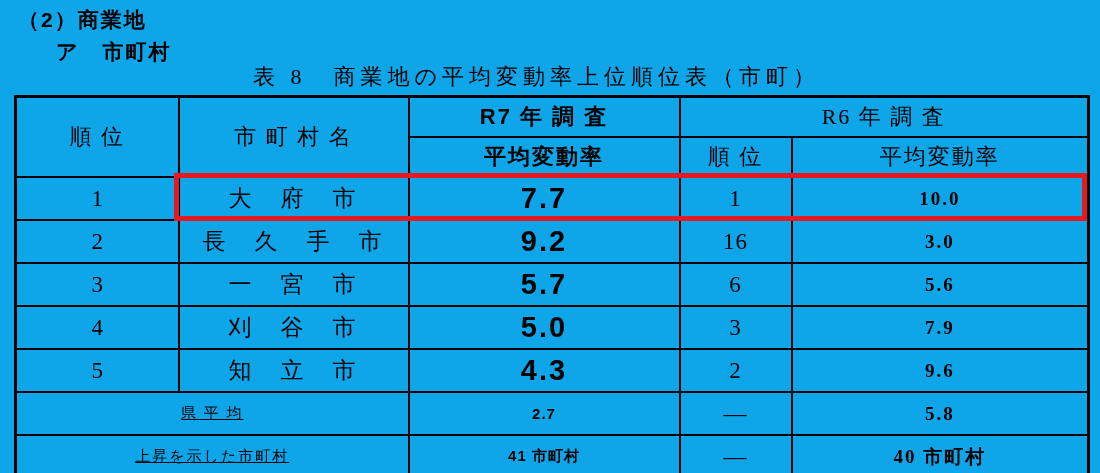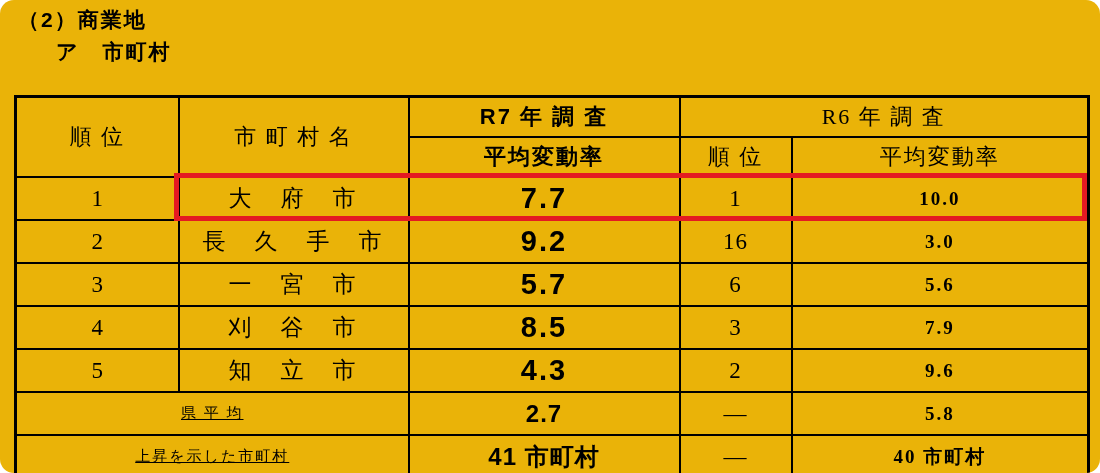--- a/index.html
+++ b/index.html
@@ -1,23 +1,22 @@
 <!DOCTYPE html>
 <html><head>
 <meta charset="utf-8">
 <style>
   html, body { margin: 0; padding: 0; background: #ffffff; }
   .page {
     position: relative;
     width: 1100px;
     height: 473px;
-    background: #eab308;
+    background: #0ea5e9;
     color: #000000;
     overflow: hidden;
-    border-radius: 14px;
   }
   .heading-1 {
     position: absolute; left: 18px; top: 6px;
     font-family: "Liberation Sans", sans-serif;
     font-weight: bold; font-size: 21px; letter-spacing: 2px;
   }
   .heading-2 {
     position: absolute; left: 56px; top: 38px;
     font-family: "Liberation Sans", sans-serif;
     font-weight: bold; font-size: 21px; letter-spacing: 2px;
@@ -50,38 +49,39 @@
   .serif  { font-family: "Liberation Serif", serif; font-weight: normal; }
   .gothic { font-family: "Liberation Sans", sans-serif; font-weight: bold; }
   .hrow th { height: 38px; font-size: 22px; letter-spacing: 2px; }
   .drow td { height: 41px; }
   .cell-rank     { font-size: 23px; }
   .cell-name     { font-size: 23px; letter-spacing: 3px; }
   .cell-r7       { font-size: 29px; letter-spacing: 2px; }
   .cell-r6rank   { font-size: 23px; letter-spacing: 1px; }
   .cell-r6rate   { font-size: 19px; letter-spacing: 2px; font-weight: bold; }
   .cell-sumlabel { font-size: 15px; letter-spacing: 2px; text-decoration: underline; }
-  .cell-r7sum    { font-size: 24px; letter-spacing: 1px; }
+  .cell-r7sum    { font-size: 15px; letter-spacing: 1px; }
   .highlight-box {
     position: absolute;
     left: 160px; top: 78px;
     width: 913px; height: 48px;
     box-sizing: border-box;
     border: 5px solid #e41a22;
     pointer-events: none;
   }
 </style>
 </head>
 <body>
 
 <div class="page">
 
   <div class="heading-1">（2）商業地</div>
   <div class="heading-2">ア　市町村</div>
 
+  <div class="table-title">表 8　商業地の平均変動率上位順位表（市町）</div>
 
   <div class="table-wrap">
     <table class="rank-table">
       <colgroup>
         <col style="width:163px">
         <col style="width:230px">
         <col style="width:271px">
         <col style="width:112px">
         <col style="width:297px">
       </colgroup>
@@ -115,21 +115,21 @@
         <tr class="drow">
           <td class="serif cell-rank">3</td>
           <td class="serif cell-name">一　宮　市</td>
           <td class="gothic cell-r7">5.7</td>
           <td class="serif cell-r6rank">6</td>
           <td class="serif cell-r6rate">5.6</td>
         </tr>
         <tr class="drow">
           <td class="serif cell-rank">4</td>
           <td class="serif cell-name">刈　谷　市</td>
-          <td class="gothic cell-r7">8.5</td>
+          <td class="gothic cell-r7">5.0</td>
           <td class="serif cell-r6rank">3</td>
           <td class="serif cell-r6rate">7.9</td>
         </tr>
         <tr class="drow">
           <td class="serif cell-rank">5</td>
           <td class="serif cell-name">知　立　市</td>
           <td class="gothic cell-r7">4.3</td>
           <td class="serif cell-r6rank">2</td>
           <td class="serif cell-r6rate">9.6</td>
         </tr>

